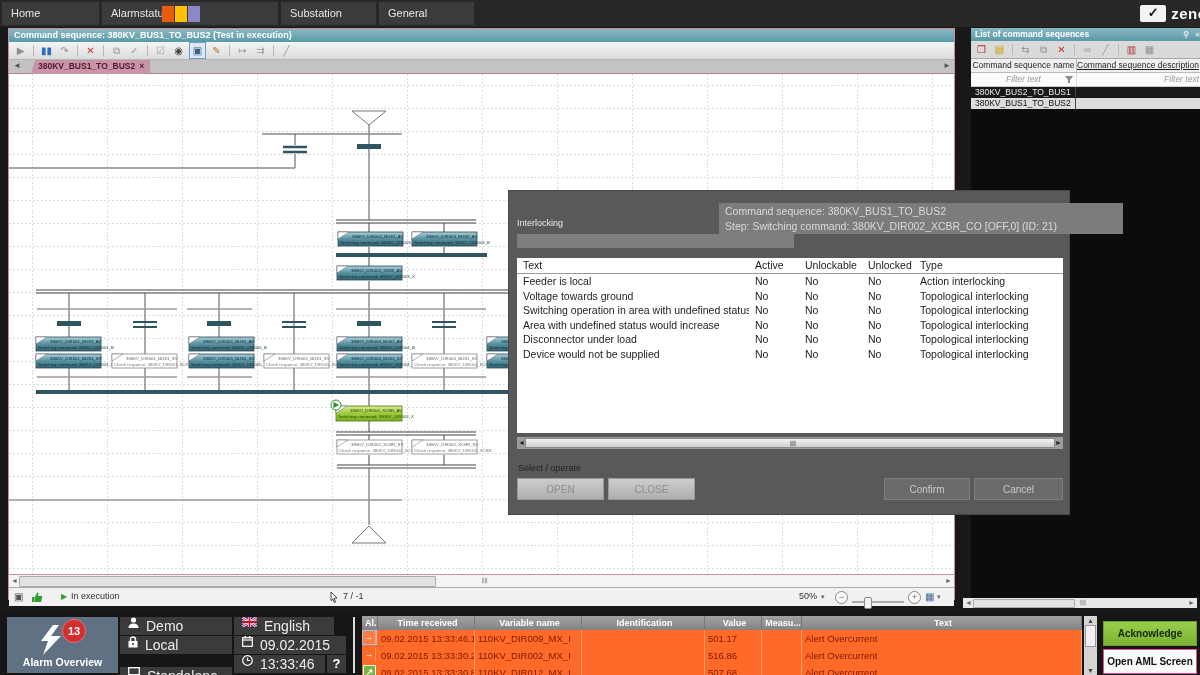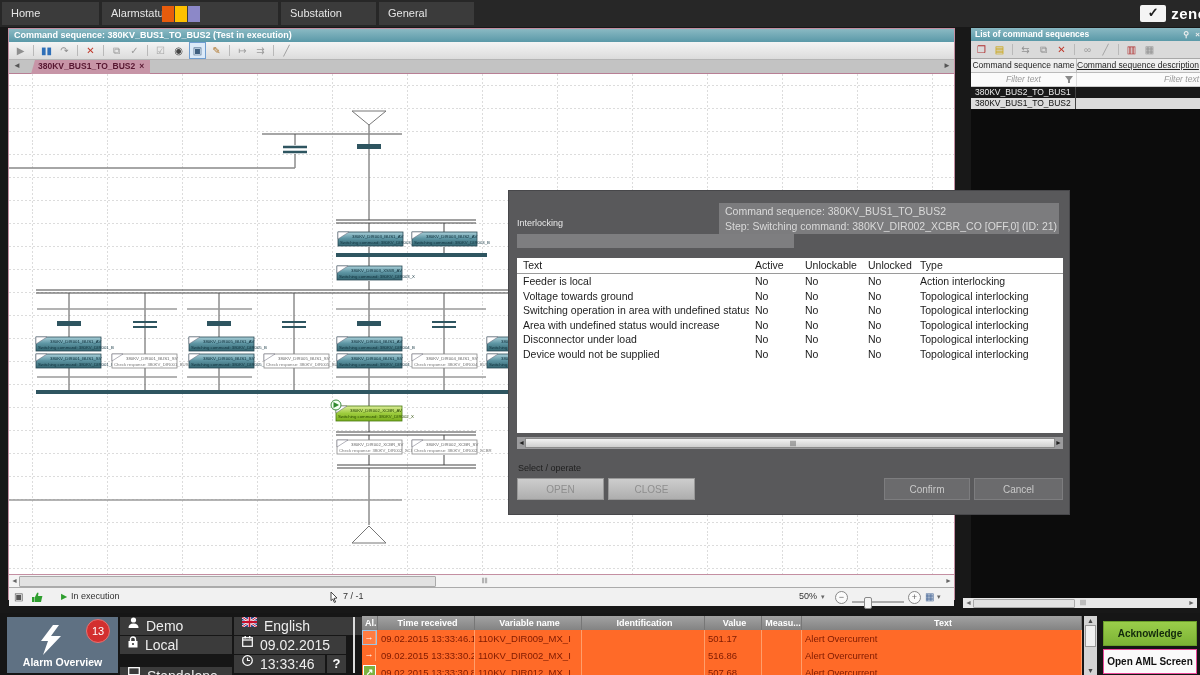--- a/index.html
+++ b/index.html
@@ -45,41 +45,41 @@
   .pf1{width:105px;text-align:center;border-right:1px solid #ddd;position:relative;}
   .pf2{width:128px;text-align:right;padding-right:6px;box-sizing:border-box;}
   .funnel{position:absolute;right:2px;top:3px;}
   .seq-row{height:11px;display:flex;font-size:8.5px;line-height:11px;cursor:pointer;}
   .seq-row .c1{width:105px;padding-left:4px;box-sizing:border-box;border-right:1px solid #444;}
   .seq-row.dark{background:#191919;color:#ededed;}
   .seq-row.sel{background:#dcdcdc;color:#101010;}
   .panel-hscroll{position:absolute;left:963px;top:598px;width:234px;height:10px;background:#e8e8e8;}
   
   .dialog{position:absolute;left:508px;top:190px;width:562px;height:325px;background:#59595b;border:1px solid #47474a;box-sizing:border-box;z-index:30;}
-  .dlg-header{position:absolute;left:210px;top:12px;width:340px;height:31px;background:#7c7c7e;color:#dadada;font-size:10.5px;line-height:15px;padding:1px 0 0 6px;box-sizing:border-box;}
+  .dlg-header{position:absolute;left:210px;top:12px;width:404px;height:31px;background:#7c7c7e;color:#dadada;font-size:10.5px;line-height:15px;padding:1px 0 0 6px;box-sizing:border-box;}
   .dlg-label{position:absolute;left:8px;top:27px;color:#e9e9e9;font-size:9px;}
   .dlg-input{position:absolute;left:8px;top:43px;width:277px;height:14px;background:#7e7e80;}
   .dlg-table{position:absolute;left:8px;top:67px;width:546px;height:175px;background:#fff;font-size:10.5px;color:#1c1c1c;overflow:hidden;}
   .ilk-grid{display:grid;grid-template-columns:232px 50px 63px 52px 149px;}
   .ilk-head{line-height:15px;border-bottom:1px solid #9a9a9a;}
   .ilk-head div{padding-left:6px;}
   .ilk-row{line-height:14.6px;}
   .ilk-row div{padding-left:6px;white-space:nowrap;overflow:hidden;}
   .dlg-hscroll{position:absolute;left:8px;top:246px;width:546px;height:12px;background:#9c9c9e;}
   .dlg-hthumb{position:absolute;left:8px;top:1px;width:530px;height:10px;background:linear-gradient(#f2f2f2,#cfcfcf);border:1px solid #8a8a8a;box-sizing:border-box;}
   .dlg-harrow{position:absolute;top:1px;font-size:7px;color:#222;line-height:10px;}
   .dlg-select{position:absolute;left:9px;top:272px;font-size:9px;color:#1f1f1f;}
   .dbtn{position:absolute;top:287px;height:22px;font-size:10px;text-align:center;line-height:22px;cursor:pointer;box-sizing:border-box;}
   .dbtn.light{background:linear-gradient(#cdcdcd,#aeaeae);color:#8e8e8e;border:1px solid #989898;}
   .dbtn.darkb{background:#6b6b6d;color:#c9c9c9;border:1px solid #7d7d7f;}
   
   .bottom{position:absolute;left:0;top:613px;width:1200px;height:62px;background:#161616;}
   .tile{position:absolute;left:7px;top:4px;width:111px;height:56px;background:#5f7183;}
   .tile-label{position:absolute;left:0;bottom:5px;width:100%;text-align:center;color:#fff;font-weight:bold;font-size:10.5px;}
-  .badge{position:absolute;left:55px;top:2px;width:22px;height:22px;background:#d32f2f;border:1px solid #e57373;border-radius:50%;color:#fff;font-weight:normal;font-size:11px;text-align:center;line-height:22px;margin-left:24px;}
+  .badge{position:absolute;left:55px;top:2px;width:22px;height:22px;background:#d32f2f;border:1px solid #e57373;border-radius:50%;color:#fff;font-weight:bold;font-size:11px;text-align:center;line-height:22px;}
   .info-cell{position:absolute;height:18px;background:#3b3b3b;color:#ededed;font-size:14px;line-height:18px;display:flex;align-items:flex-start;gap:7px;padding-left:8px;box-sizing:border-box;}
   .help-cell{position:absolute;left:327px;top:42px;width:19px;height:18px;background:#3b3b3b;color:#fff;font-weight:bold;font-size:13px;text-align:center;line-height:18px;cursor:pointer;}
   .vsep{position:absolute;left:353px;top:4px;width:2px;height:56px;background:#dcdcdc;}
   .al-table{position:absolute;left:362px;top:3px;width:720px;height:59px;overflow:hidden;background:#1c1c1c;}
   .al-head{height:14px;background:linear-gradient(#a2a2a2,#838383);color:#fff;font-size:9px;font-weight:bold;display:grid;grid-template-columns:16px 97px 107px 123px 57px 40px 280px;line-height:14px;}
   .al-head div{border-right:1px solid #777;padding-left:3px;box-sizing:border-box;text-align:center;white-space:nowrap;overflow:hidden;}
   .al-row{height:17px;background:#ff6a28;color:#7e1a00;font-size:9.5px;display:grid;grid-template-columns:16px 97px 107px 123px 57px 40px 280px;line-height:17px;}
   .al-row div{border-right:1px solid #ff9e6b;padding-left:3px;box-sizing:border-box;white-space:nowrap;overflow:hidden;}
   .al-ic{width:13px;height:13px;margin:1px 0 0 1px;text-align:center;line-height:12px;font-size:9px;color:#fff;font-weight:bold;padding:0!important;}
   .al-ic.sel{outline:1px solid #9cc4e4;background:#ff7c42;}
@@ -470,21 +470,21 @@
       </svg>
     <span>Local</span>
   </div>
   <div class="info-cell" style="left:120px;top:42px;width:112px;margin-top:12px;">
     <svg class="ic-svg" width="12" height="11">
         <rect x="0.7" y="0.7" width="10.6" height="7" fill="none" stroke="#fff" stroke-width="1.3"></rect>
         <rect x="3.5" y="9" width="5" height="1.5" fill="#fff"></rect>
       </svg>
     <span>Standalone</span>
   </div>
-  <div class="info-cell" style="left:234px;top:4px;width:128px;">
+  <div class="info-cell" style="left:234px;top:4px;width:100px;">
     <svg class="ic-svg" width="15" height="10">
         <rect width="15" height="10" fill="#26408b"></rect>
         <path d="M0 0 L15 10 M15 0 L0 10" stroke="#fff" stroke-width="2.4"></path>
         <path d="M0 0 L15 10 M15 0 L0 10" stroke="#c8102e" stroke-width="1"></path>
         <path d="M7.5 0 V10 M0 5 H15" stroke="#fff" stroke-width="3.2"></path>
         <path d="M7.5 0 V10 M0 5 H15" stroke="#c8102e" stroke-width="1.8"></path>
       </svg>
     <span>English</span>
   </div>
   <div class="info-cell" style="left:234px;top:23px;width:112px;">

